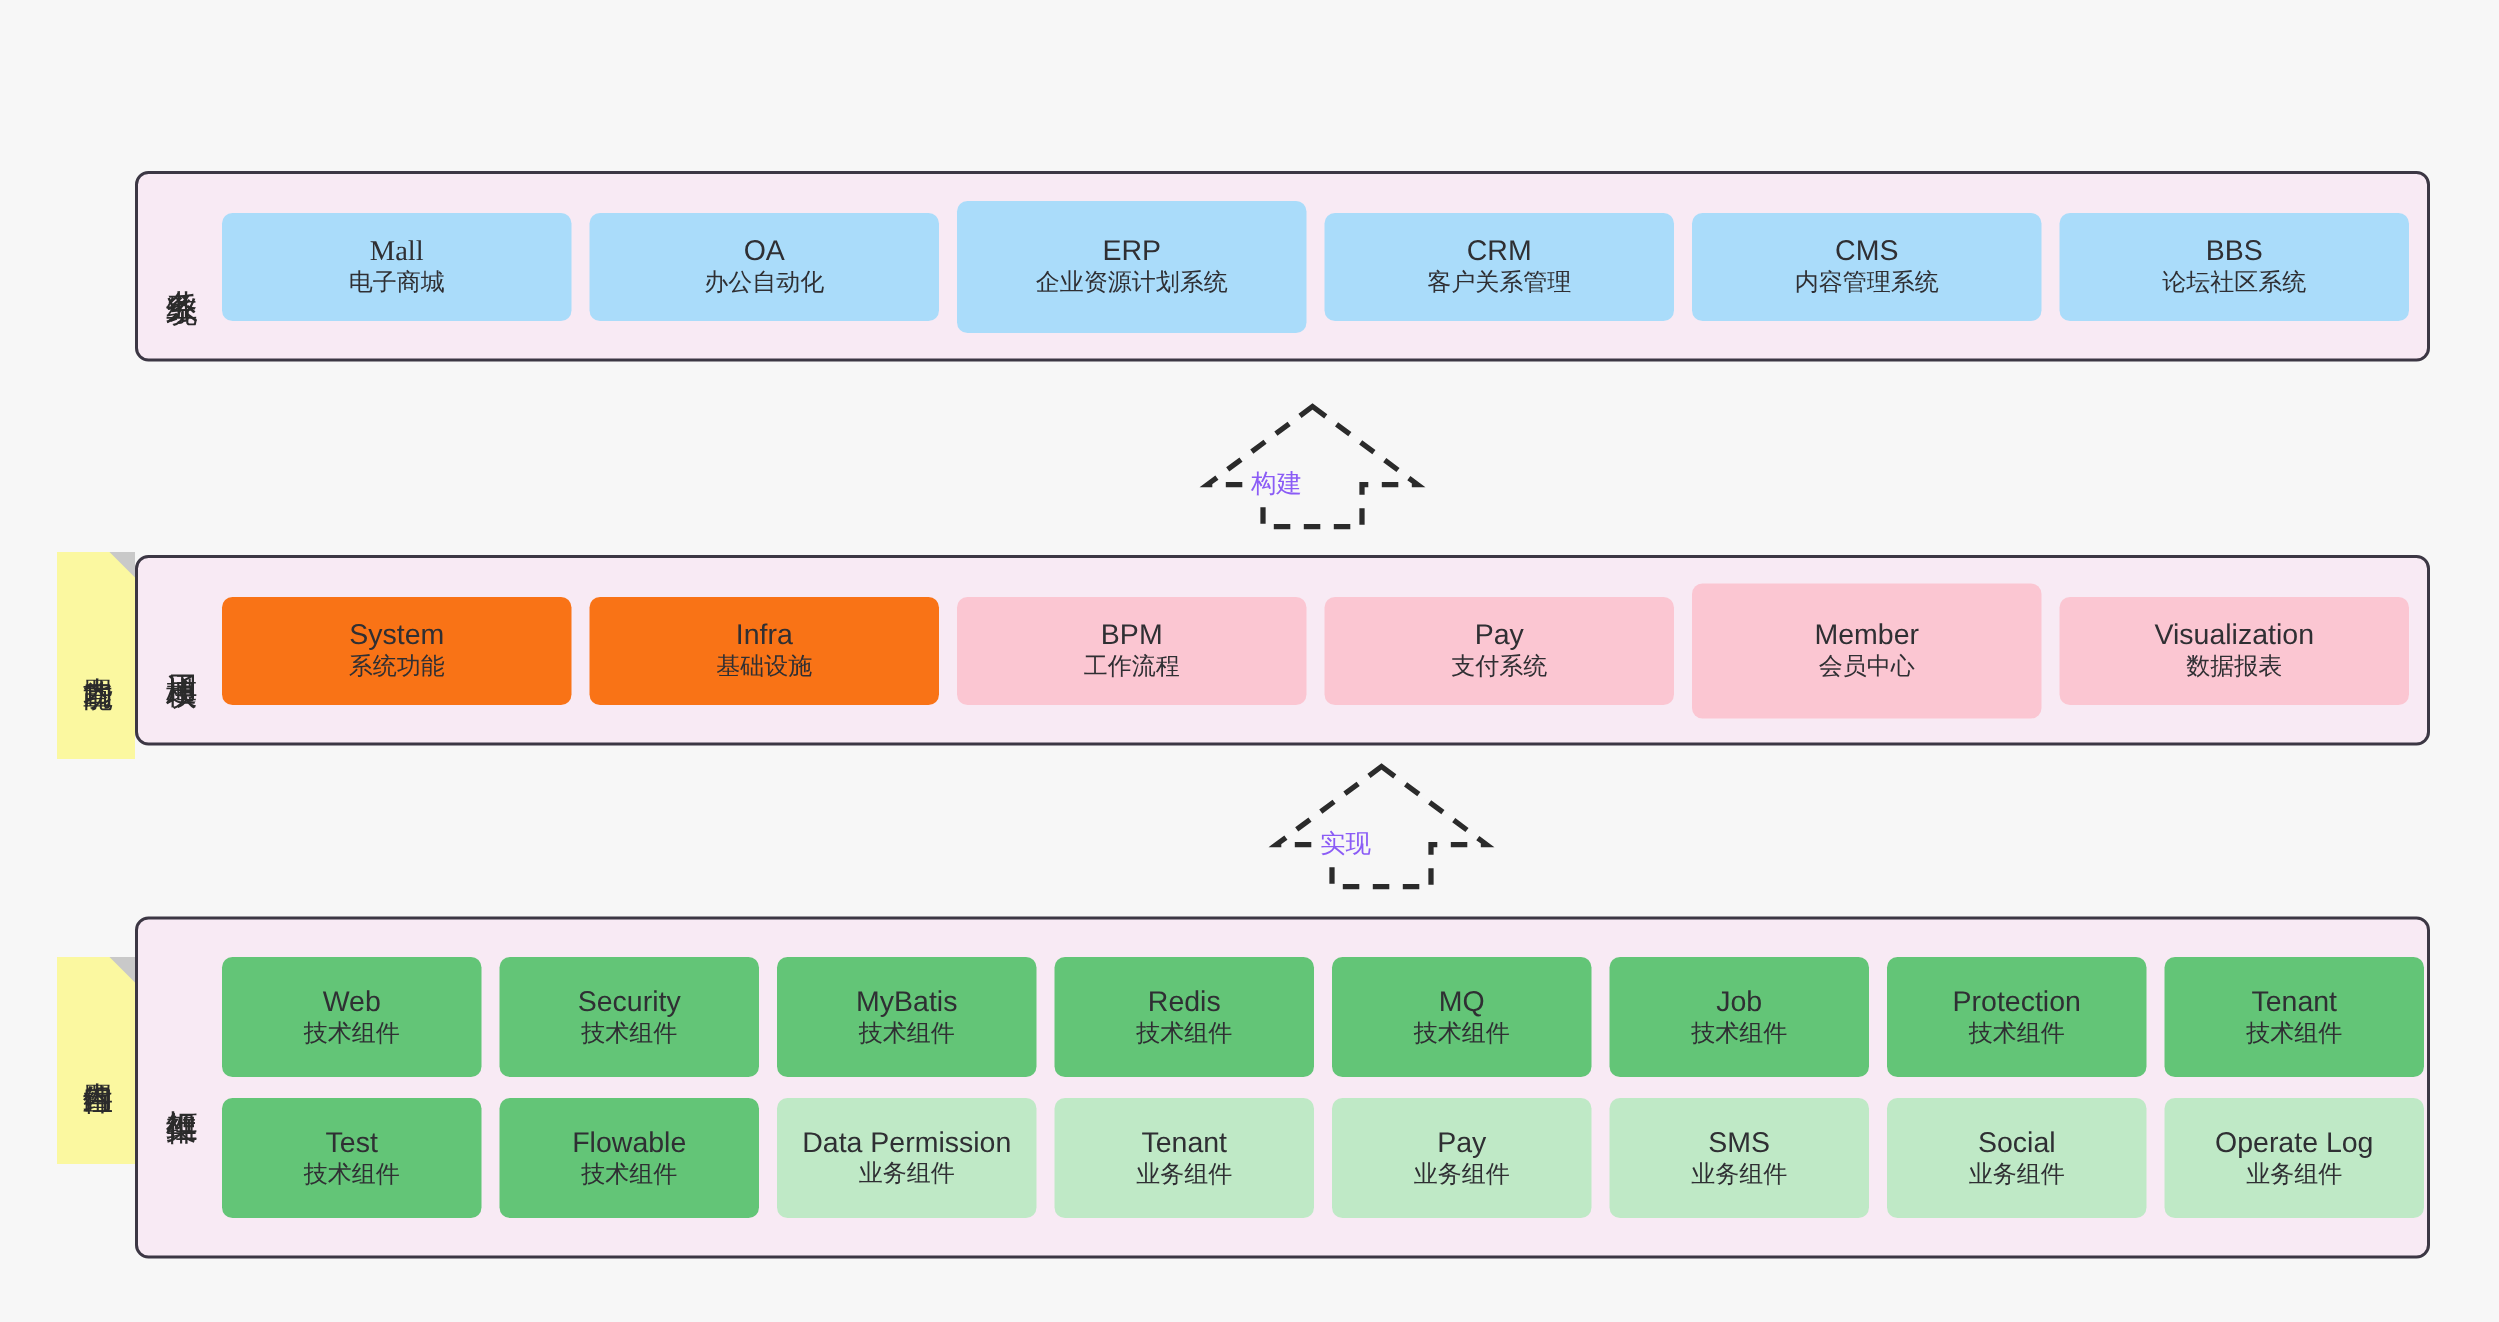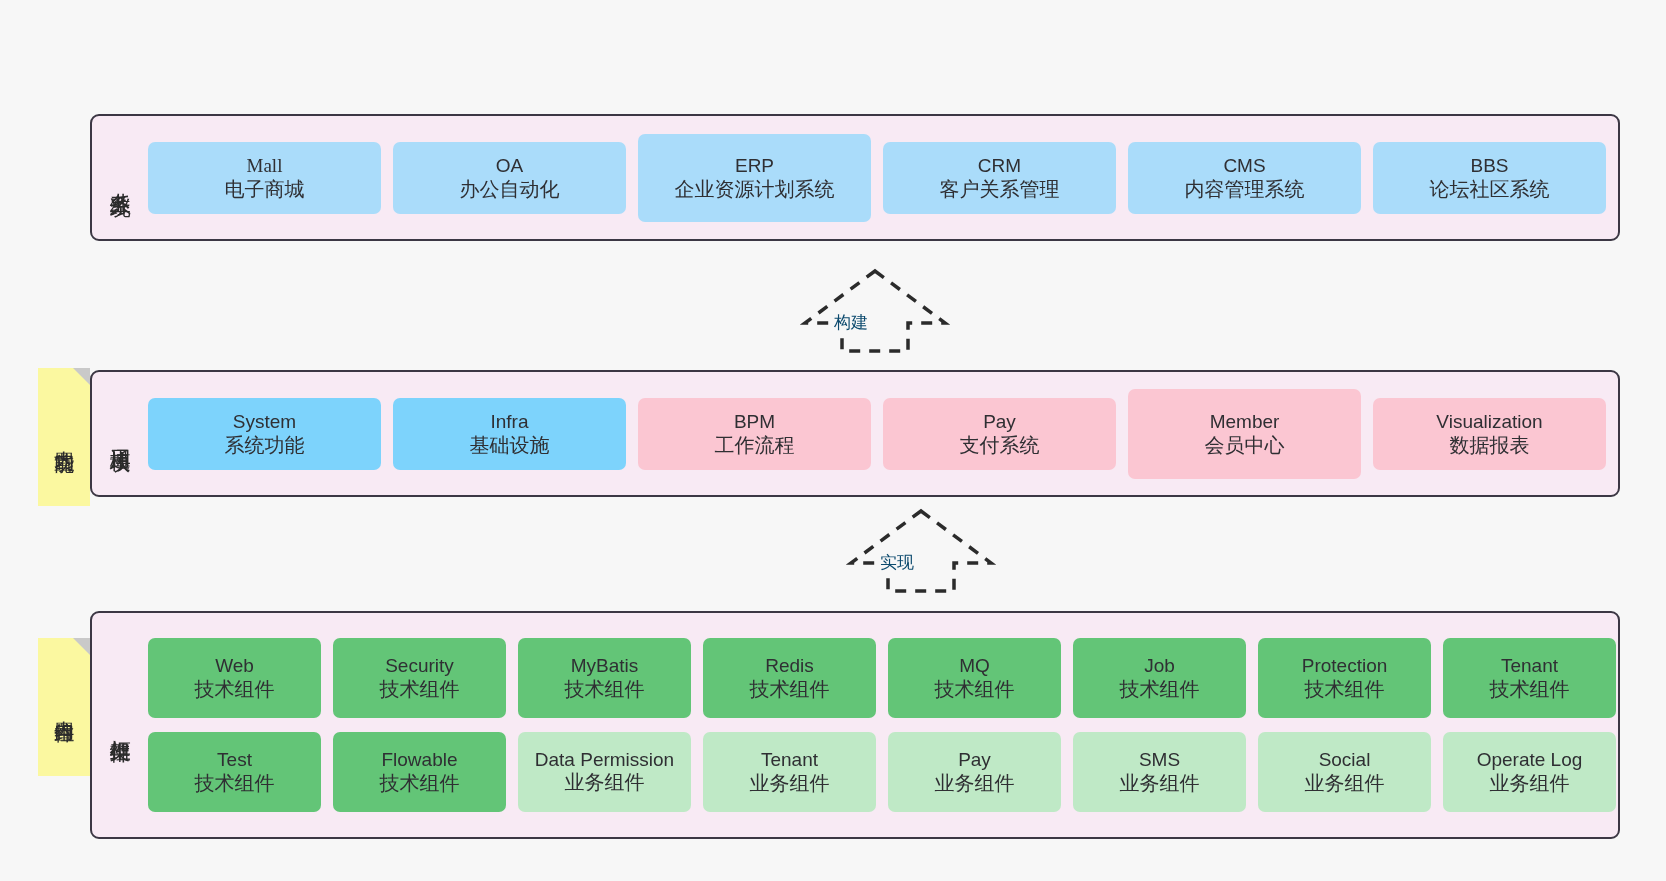--- a/index.html
+++ b/index.html
@@ -68,24 +68,24 @@
     flex-direction: column;
     align-items: center;
     justify-content: center;
     text-align: center;
     color: #2f2f33;
     line-height: 1.22;
     padding: 6px 4px;
     min-width: 0;
   }
   .card .en { font-size: 19px; }
-  .card .cn { font-size: 20px; }
+  .card .cn { font-size: 16px; }
 
   .card.blue  { background: #aadcfa; }
-  .card.red   { background: #7dd3fc; text-align: center; }
+  .card.red   { background: #f97316; text-align: center; }
   .card.pink  { background: #fbc6d2; }
   .card.green { background: #63c577; }
   .card.lgreen{ background: #bfe9c6; }
 
   
   .note {
     position: absolute;
     background: #fbf8a0;
     width: 52px;
     display: flex;
@@ -106,21 +106,21 @@
     width: 0; height: 0;
     border-left: 17px solid transparent;
     border-top: 17px solid #c9c9c9;
   }
 
   
   .arrow-wrap { position: absolute; }
   .arrow-label {
     position: absolute;
     font-size: 17px;
-    color: #0c4a6e;
+    color: #8b5cf6;
     background: #f7f7f7;
     padding: 0 3px;
     white-space: nowrap;
   }
 </style>
 </head>
 <body>
 
 <div id="stage">
 

